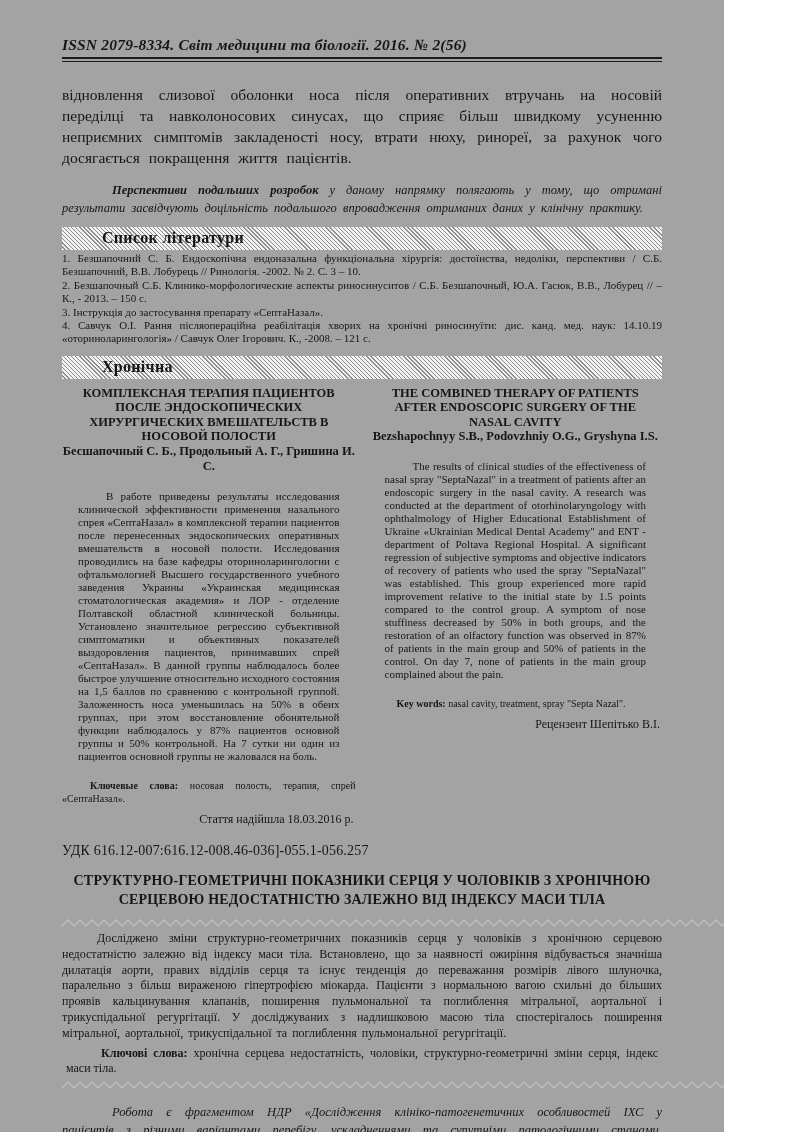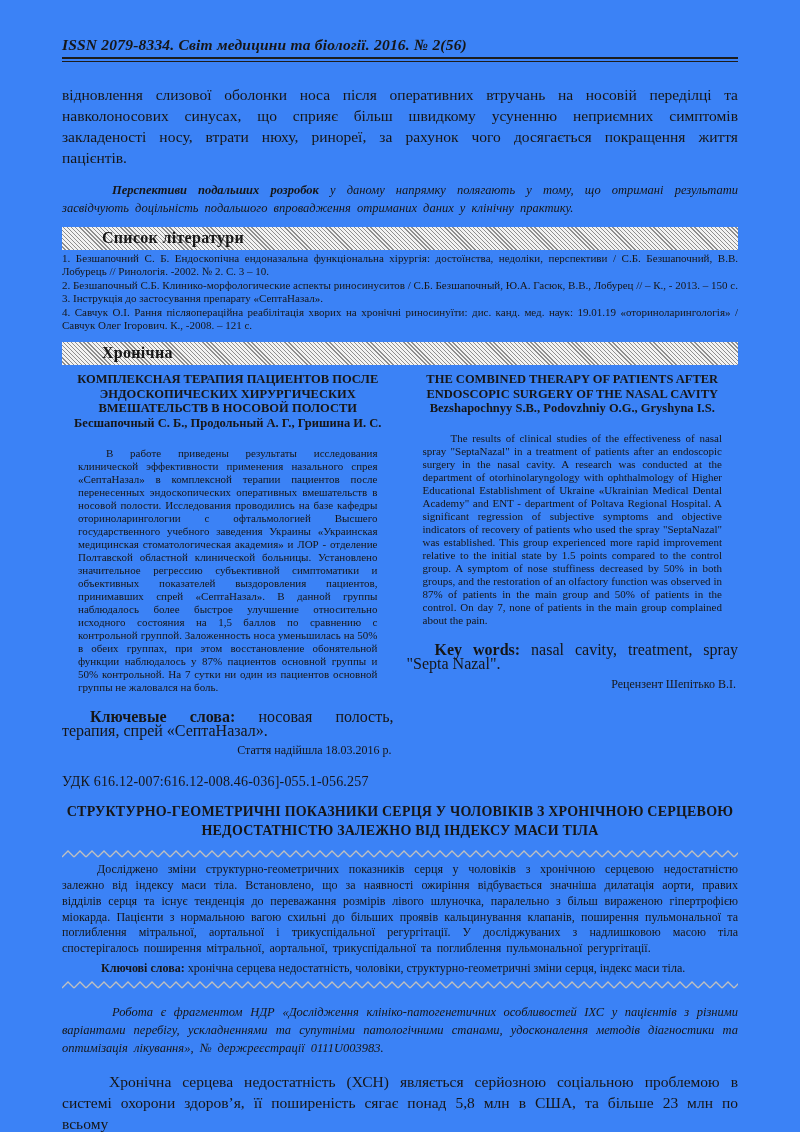--- a/index.html
+++ b/index.html
@@ -1,21 +1,21 @@
 <!DOCTYPE html>
 <html><head>
 <meta charset="utf-8">
 <style>
   html,body{margin:0;padding:0;background:#ffffff;}
   .page{
     position:relative;
-    width:800px;height:1132px;
+    width:724px;height:1132px;
     box-sizing:border-box;
     padding:36px 62px 0 62px;
-    background:#3b82f6;
+    background:#a3a3a3;
     font-family:"Liberation Serif","DejaVu Serif",serif;
     color:#161616;
     overflow:hidden;
   }
   
   .journal-line{
     font-size:15.5px;font-weight:bold;font-style:italic;
     letter-spacing:.2px;
     padding-bottom:3px;
   }
@@ -69,21 +69,21 @@
   }
   .abs-authors{
     font-size:12.5px;font-weight:bold;text-align:center;
     line-height:15px;margin:0;
   }
   .abs-text{
     font-size:11px;line-height:13px;
     text-align:justify;margin:16px;text-indent:28px;
   }
   .abs-kw{
-    font-size:16px;line-height:13.6px;
+    font-size:10px;line-height:13.6px;
     text-align:justify;margin:0;text-indent:28px;
   }
   .right-sign{
     font-size:12px;margin:6px 2px 0 0;text-align:right;
   }
   
   .udk{
     font-size:14px;font-weight:normal;margin-top:16px;letter-spacing:.2px;
   }
   .article-title{
@@ -118,21 +118,21 @@
 
   <p class="para body-lg" style="margin-top:22px;">відновлення слизової оболонки носа після оперативних втручань на носовій переділці та навколоносових синусах, що сприяє більш швидкому усуненню неприємних симптомів закладеності носу, втрати нюху, ринореї, за рахунок чого досягається покращення життя пацієнтів.</p>
 
   <p class="para italic-note" style="margin-top:13px;"><b>Перспективи подальших розробок</b><span> у даному напрямку полягають у тому, що отримані результати засвідчують доцільність подальшого впровадження отриманих даних у клінічну практику.</span></p>
 
   <div class="section-banner hatch">Список літератури</div>
   <div class="refs">
     <p>1. Безшапочний С. Б. Ендоскопічна ендоназальна функціональна хірургія: достоїнства, недоліки, перспективи / С.Б. Безшапочний, В.В. Лобурець // Ринологія. -2002. № 2. С. 3 – 10.</p>
     <p>2. Безшапочный С.Б. Клинико-морфологические аспекты риносинуситов / С.Б. Безшапочный, Ю.А. Гасюк, В.В., Лобурец // – К., - 2013. – 150 с.</p>
     <p>3. Інструкція до застосування препарату «СептаНазал».</p>
-    <p>4. Савчук О.І. Рання післяопераційна реабілітація хворих на хронічні риносинуїти: дис. канд. мед. наук: 19.01.19 «оториноларингологія» / Савчук Олег Ігорович. К., -2008. – 121 с.</p>
+    <p>4. Савчук О.І. Рання післяопераційна реабілітація хворих на хронічні риносинуїти: дис. канд. мед. наук: 14.10.19 «оториноларингологія» / Савчук Олег Ігорович. К., -2008. – 121 с.</p>
   </div>
 
   <div class="section-banner hatch">Хронічна</div>
 
   <div class="cols">
     <div class="col">
       <p class="abs-title">КОМПЛЕКСНАЯ ТЕРАПИЯ ПАЦИЕНТОВ ПОСЛЕ ЭНДОСКОПИЧЕСКИХ ХИРУРГИЧЕСКИХ ВМЕШАТЕЛЬСТВ В НОСОВОЙ ПОЛОСТИ</p>
       <p class="abs-authors">Бесшапочный С. Б., Продольный А. Г., Гришина И. С.</p>
       <p class="abs-text">В работе приведены результаты исследования клинической эффективности применения назального спрея «СептаНазал» в комплексной терапии пациентов после перенесенных эндоскопических оперативных вмешательств в носовой полости. Исследования проводились на базе кафедры оториноларингологии с офтальмологией Высшего государственного учебного заведения Украины «Украинская медицинская стоматологическая академия» и ЛОР - отделение Полтавской областной клинической больницы. Установлено значительное регрессию субъективной симптоматики и объективных показателей выздоровления пациентов, принимавших спрей «СептаНазал». В данной группы наблюдалось более быстрое улучшение относительно исходного состояния на 1,5 баллов по сравнению с контрольной группой. Заложенность носа уменьшилась на 50% в обеих группах, при этом восстановление обонятельной функции наблюдалось у 87% пациентов основной группы и 50% контрольной. На 7 сутки ни один из пациентов основной группы не жаловался на боль.</p>
       <p class="abs-kw"><b>Ключевые слова:</b><span> носовая полость, терапия, спрей «СептаНазал».</span></p>

